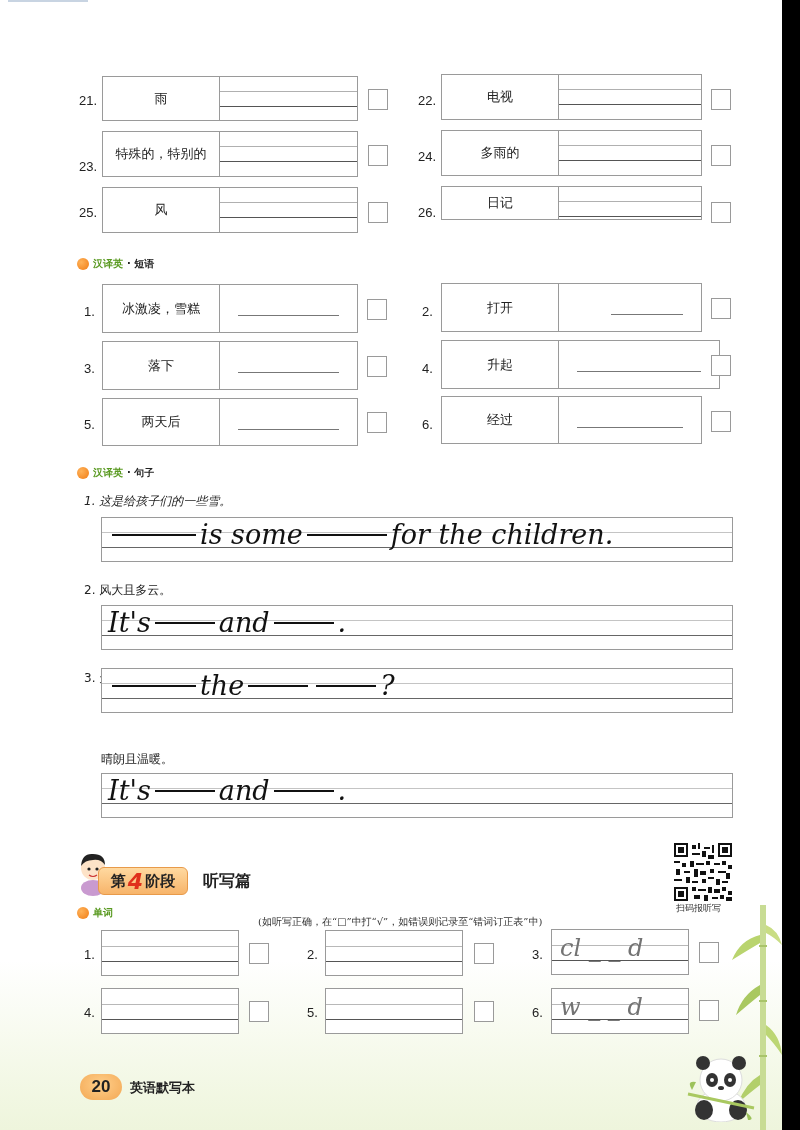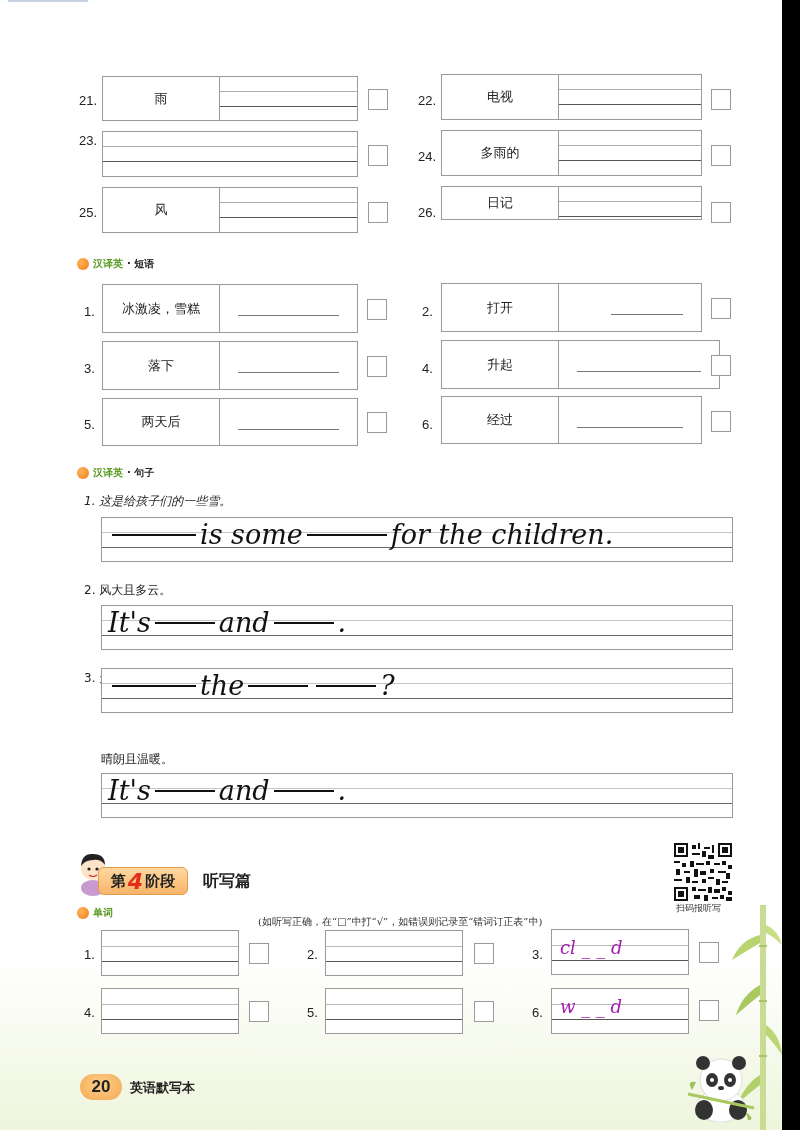--- a/index.html
+++ b/index.html
@@ -67,21 +67,21 @@
 
   .qr { position: absolute; left: 674px; top: 843px; width: 58px; height: 58px; }
   .qr-label { position: absolute; left: 676px; top: 902px; font-size: 9px; color: #333; }
 
   
   .dbox { position: absolute; width: 138px; height: 46px; border: 1px solid #9a9a9a; background: #fff; }
   .dbox .g1 { position: absolute; left: 0; right: 0; top: 15px; border-top: 1px solid #b8b8b8; }
   .dbox .g2 { position: absolute; left: 0; right: 0; top: 30px; border-top: 1.5px solid #555; }
   .dbox .txt {
     position: absolute; left: 8px; top: 4px; height: 27px; display: flex; align-items: flex-end;
-    font-family: "DejaVu Serif", serif; font-style: italic; font-size: 18px; color: #a21caf; line-height: 26px; white-space: pre;
+    font-family: "DejaVu Serif", serif; font-style: italic; font-size: 24px; color: #737373; line-height: 26px; white-space: pre;
   }
 
   
   .pgnum {
     position: absolute; left: 80px; top: 1074px; width: 42px; height: 26px; border-radius: 13px;
     background: radial-gradient(ellipse at 50% 40%, #ffcf8a, #f3a854); font-size: 17px; font-weight: bold;
     display: flex; align-items: center; justify-content: center; color: #222; font-family: "Liberation Sans", sans-serif;
   }
   .book { position: absolute; left: 130px; top: 1079px; font-size: 13px; font-weight: bold; color: #222; }
   .deco { position: absolute; }
@@ -106,22 +106,23 @@
   <span class="num" style="left:418px;top:93px;">22.</span>
   <div class="wbox" style="left:441px;top:74px;width:261px;height:46px;">
     <div class="cn">电视</div>
     <div class="lines">
         <div class="l1"></div>
         <div class="l2"></div>
       </div>
   </div>
   <div class="chk" style="left:711px;top:89px;"></div>
 
-  <span class="num" style="left:79px;top:133px;">23.</span>
+  <span class="num" style="left:79px;top:159px;">23.</span>
   <div class="wbox" style="left:102px;top:131px;width:256px;height:46px;">
+    <div class="cn">特殊的，特别的</div>
     <div class="lines">
         <div class="l1"></div>
         <div class="l2"></div>
       </div>
   </div>
   <div class="chk" style="left:368px;top:145px;"></div>
 
   <span class="num" style="left:418px;top:149px;">24.</span>
   <div class="wbox" style="left:441px;top:130px;width:261px;height:46px;">
     <div class="cn">多雨的</div>

